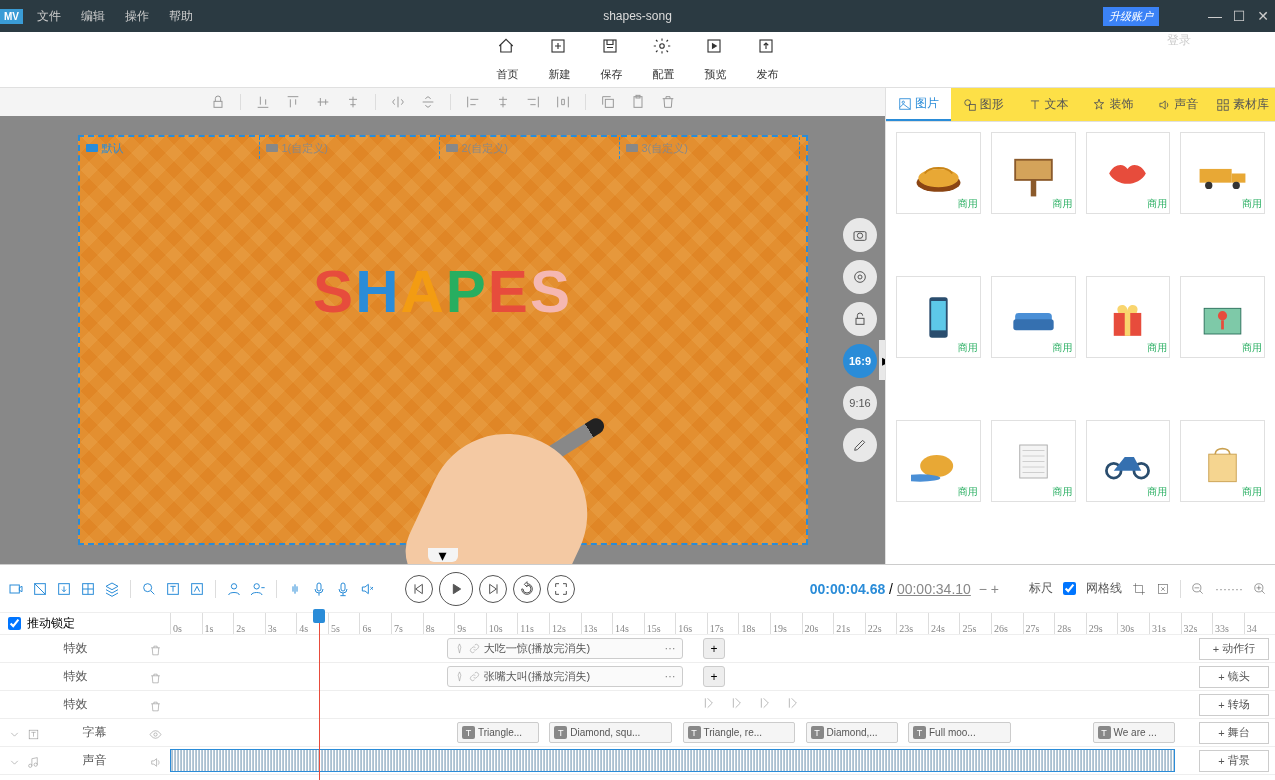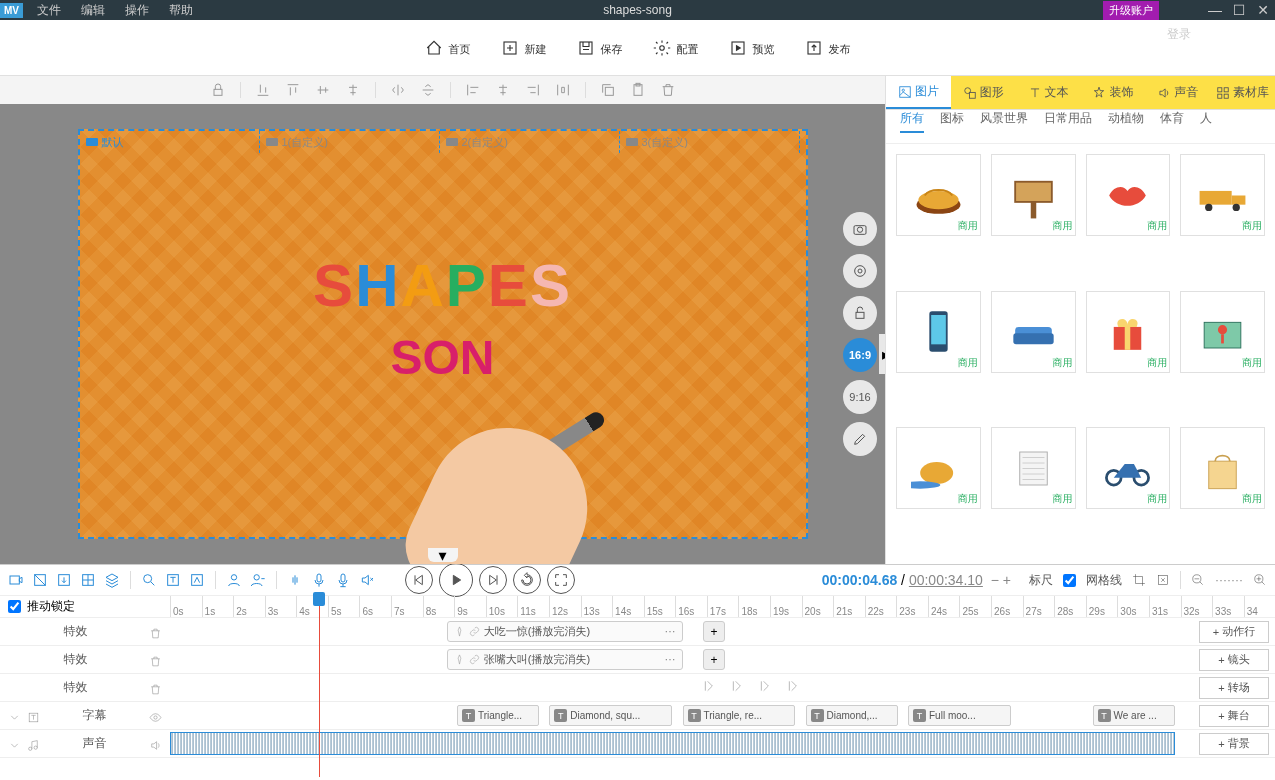--- a/index.html
+++ b/index.html
@@ -1,26 +1,26 @@
 <!DOCTYPE html>
 <html><head>
 <meta charset="utf-8">
 <style>
 * { margin: 0; padding: 0; box-sizing: border-box; font-family: "Microsoft YaHei", sans-serif; }
 body { width: 1275px; height: 780px; background: #fff; overflow: hidden; display: flex; flex-direction: column; }
-.titlebar { height: 20px; background: #2b3a42; color: #ccc; display: flex; align-items: center; font-size: 12px; position: relative; }
+.titlebar { height: 32px; background: #2b3a42; color: #ccc; display: flex; align-items: center; font-size: 12px; position: relative; }
 .titlebar .logo { background: #3a9cd6; color: #fff; padding: 2px 4px; font-size: 10px; font-weight: bold; margin-right: 4px; }
 .titlebar .menu-item { padding: 0 10px; cursor: pointer; }
 .titlebar .title { position: absolute; left: 50%; transform: translateX(-50%); color: #ddd; }
 .titlebar .right { margin-left: auto; display: flex; align-items: center; }
-.titlebar .upgrade { background: #a21caf; color: #fff; padding: 2px 6px; font-size: 11px; margin-right: 8px; }
+.titlebar .upgrade { background: #3b82f6; color: #fff; padding: 2px 6px; font-size: 11px; margin-right: 8px; font-style: italic; }
 .titlebar .login { margin-right: 12px; margin-top: 48px; }
 .titlebar .win-btn { width: 24px; text-align: center; font-size: 14px; cursor: pointer; }
 .top-toolbar { height: 56px; background: #fff; display: flex; justify-content: center; align-items: center; gap: 30px; border-bottom: 1px solid #e0e0e0; }
-.top-tool { display: flex; align-items: flex-end; font-size: 11px; color: #333; cursor: pointer; gap: 6px; }
+.top-tool { display: flex; flex-direction: column; align-items: flex-start; font-size: 11px; color: #333; cursor: pointer; gap: 12px; }
 .top-tool svg { width: 18px; height: 18px; stroke: #333; fill: none; stroke-width: 1.5; }
 .middle { flex: 1; display: flex; min-height: 0; }
 .canvas-area { flex: 1; display: flex; flex-direction: column; background: #f4f4f4; position: relative; }
 .canvas-toolbar { height: 28px; display: flex; align-items: center; gap: 14px; padding: 0 20px; justify-content: center; }
 .canvas-toolbar svg { width: 16px; height: 16px; stroke: #999; fill: none; stroke-width: 1.5; cursor: pointer; }
 .canvas-viewport { flex: 1; background: #888; position: relative; overflow: hidden; display: flex; align-items: center; justify-content: center; }
 .canvas { width: 730px; height: 410px; background: repeating-linear-gradient(135deg, #f2c57c 0 12px, #efb963 12px 24px), repeating-linear-gradient(45deg, #f2c57c 0 12px, #efb963 12px 24px); background-blend-mode: multiply; position: relative; border: 2px dashed #2a8cd8; }
 .scene-tabs { position: absolute; top: 0; left: 0; right: 0; height: 22px; display: flex; }
 .scene-tab { flex: 0 0 180px; display: flex; align-items: center; gap: 4px; padding: 0 6px; font-size: 11px; color: #888; border-right: 1px dashed #2a8cd8; height: 100%; }
 .scene-tab.active { color: #2a8cd8; }
@@ -49,38 +49,38 @@
 .search-box { margin-left: auto; display: flex; align-items: center; border: 1px solid #ddd; padding: 4px 6px; font-size: 12px; color: #999; width: 120px; }
 .search-box svg { width: 12px; height: 12px; stroke: #999; fill: none; margin-left: auto; }
 .category-tabs { display: flex; gap: 16px; padding: 0 14px 10px; font-size: 12px; color: #666; border-bottom: 1px solid #eee; }
 .category-tabs span { cursor: pointer; padding-bottom: 4px; }
 .category-tabs span.active { color: #2a8cd8; border-bottom: 2px solid #2a8cd8; }
 .asset-grid { padding: 10px; display: grid; grid-template-columns: repeat(4, 1fr); gap: 10px; overflow-y: auto; flex: 1; }
 .asset { border: 1px solid #e0e0e0; height: 82px; position: relative; display: flex; align-items: center; justify-content: center; cursor: pointer; }
 .asset .badge { position: absolute; bottom: 2px; right: 2px; font-size: 10px; color: #27ae60; }
 .asset svg { width: 55px; height: 55px; }
 .timeline { height: 216px; background: #fff; border-top: 1px solid #ccc; display: flex; flex-direction: column; font-size: 12px; }
-.timeline-toolbar { height: 31px; display: flex; align-items: center; padding: 0 8px; gap: 10px; border-bottom: 1px solid #eee; }
+.timeline-toolbar { height: 48px; display: flex; align-items: center; padding: 0 8px; gap: 10px; border-bottom: 1px solid #eee; }
 .tl-icon-group { display: flex; gap: 8px; }
 .tl-icon-group svg, .playback svg { width: 16px; height: 16px; stroke: #2a8cd8; fill: none; stroke-width: 1.5; cursor: pointer; }
 .tl-sep { width: 1px; height: 18px; background: #ddd; }
 .playback { display: flex; gap: 6px; align-items: center; margin-left: 20px; }
 .playback .pbtn { width: 28px; height: 28px; border: 1.5px solid #555; border-radius: 50%; display: flex; align-items: center; justify-content: center; cursor: pointer; }
 .playback .pbtn.big { width: 34px; height: 34px; }
 .playback .pbtn svg { stroke: #555; }
 .time-display { margin-left: auto; font-size: 14px; }
 .time-display .current { color: #2a8cd8; font-weight: bold; }
 .time-display .total { color: #888; text-decoration: underline; }
-.tl-right-tools { display: flex; align-items: center; gap: 10px; margin-left: 8px; color: #555; }
+.tl-right-tools { display: flex; align-items: center; gap: 10px; margin-left: 20px; color: #555; }
 .tl-right-tools svg { width: 14px; height: 14px; stroke: #555; fill: none; cursor: pointer; }
 .ruler-row { height: 22px; display: flex; border-bottom: 1px solid #eee; }
 .ruler-left { width: 170px; display: flex; align-items: center; padding: 0 8px; gap: 6px; }
 .ruler-left input { margin: 0; }
 .ruler { flex: 1; position: relative; display: flex; font-size: 10px; color: #888; }
-.tick { flex: 1; border-left: 1px solid #ddd; padding-left: 2px; display: flex; align-items: flex-end; }
+.tick { flex: 1; border-left: 1px solid #ddd; padding-left: 2px; display: flex; align-items: flex-end; font-family: Liberation Serif, serif; }
 .playhead { position: absolute; top: 0; bottom: -160px; width: 1px; background: #e74c3c; left: 13.5%; z-index: 5; }
 .playhead::before { content: ''; position: absolute; top: -4px; left: -6px; width: 12px; height: 14px; background: #2a8cd8; border-radius: 2px; }
 .tracks { flex: 1; display: flex; flex-direction: column; overflow: hidden; }
 .track { height: 28px; display: flex; border-bottom: 1px solid #eee; align-items: center; }
 .track-label { width: 170px; display: flex; align-items: flex-end; padding: 0 8px; gap: 6px; color: #555; }
 .track-label .name { flex: 1; text-align: center; }
 .track-label svg { width: 13px; height: 13px; stroke: #888; fill: none; cursor: pointer; }
 .track-content { flex: 1; position: relative; height: 100%; }
 .clip { position: absolute; top: 3px; bottom: 3px; background: #fafafa; border: 1px solid #ccc; border-radius: 3px; display: flex; align-items: center; padding: 0 6px; font-size: 11px; color: #555; gap: 4px; overflow: hidden; white-space: nowrap; }
 .clip svg { width: 11px; height: 11px; stroke: #888; fill: none; flex-shrink: 0; }
@@ -233,21 +233,20 @@
             </div>
           <div class="scene-tab">
               <svg viewBox="0 0 24 16">
                 <rect width="24" height="16" rx="2"></rect>
               </svg>
               <span>3(自定义)</span>
             </div>
         </div>
         <div class="canvas-text">
           <div class="line1"><span>S</span><span>H</span><span>A</span><span>P</span><span>E</span><span>S</span></div>
-          <div class="line2">SON</div>
         </div>
         <div class="hand">
             <div class="pen"></div>
             <div class="palm"></div>
           </div>
       </div>
       <div class="side-tools">
         <div class="side-tool">
             <svg viewBox="0 0 24 24">
               <rect x="3" y="7" width="18" height="13" rx="2"></rect>
@@ -317,29 +316,20 @@
         </div>
       <div class="panel-tab">
           <svg viewBox="0 0 24 24">
             <rect x="3" y="3" width="7" height="7"></rect>
             <rect x="14" y="3" width="7" height="7"></rect>
             <rect x="3" y="14" width="7" height="7"></rect>
             <rect x="14" y="14" width="7" height="7"></rect>
           </svg>
           <span>素材库</span>
         </div>
-    </div>
-    <div class="category-tabs">
-      <span class="active">所有</span>
-      <span>图标</span>
-      <span>风景世界</span>
-      <span>日常用品</span>
-      <span>动植物</span>
-      <span>体育</span>
-      <span>人</span>
     </div>
     <div class="asset-grid">
       <div class="asset">
           <svg viewBox="0 0 60 60">
             <ellipse cx="30" cy="40" rx="24" ry="10" fill="#8b4513"></ellipse>
             <ellipse cx="30" cy="35" rx="22" ry="10" fill="#e8a835"></ellipse>
             <path d="M15 30c5-8 25-8 30 0" stroke="#c98416" fill="none" stroke-width="2"></path>
           </svg>
           <span class="badge">商用</span>
         </div>

